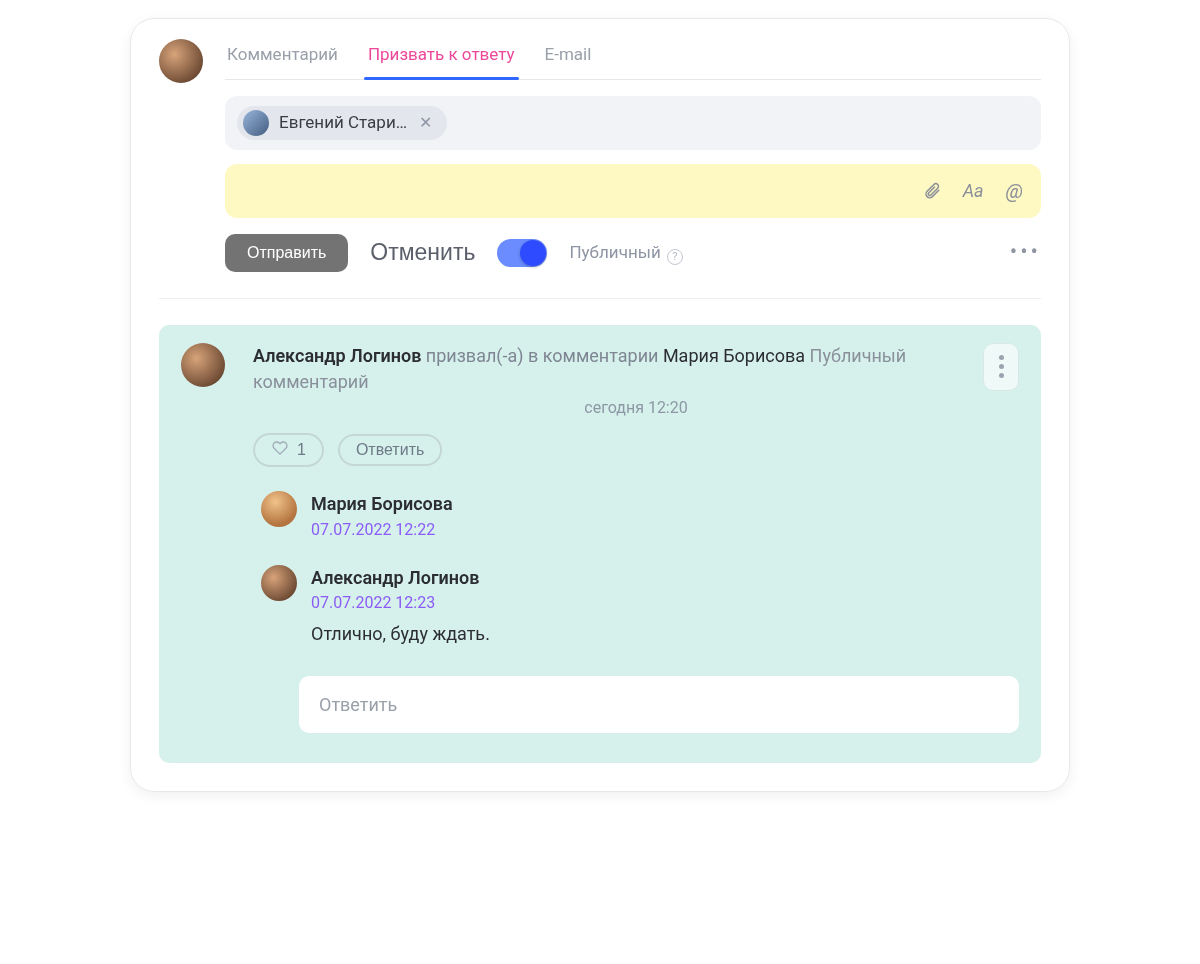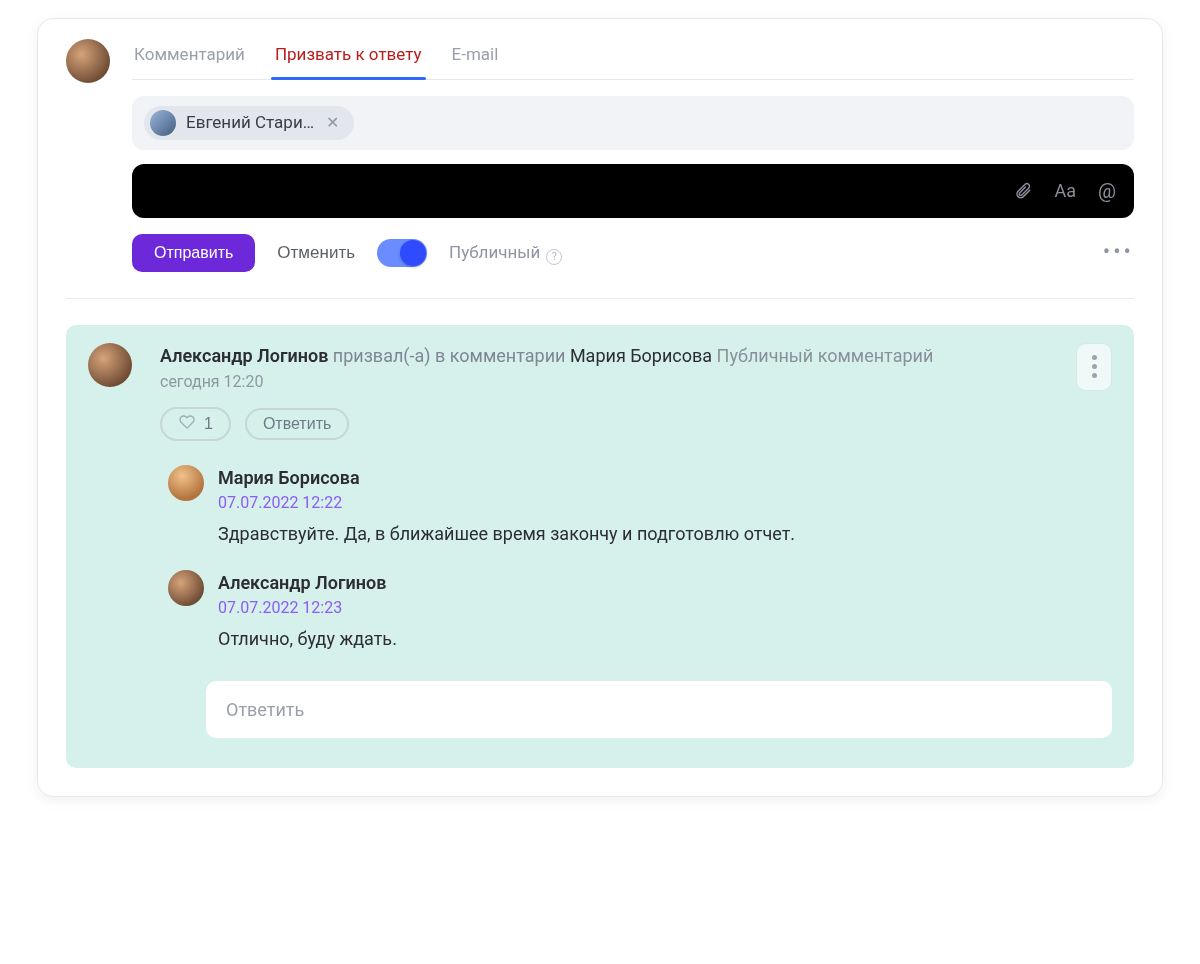--- a/index.html
+++ b/index.html
@@ -4,24 +4,24 @@
 <style>
   * { box-sizing: border-box; margin: 0; padding: 0; }
   body {
     font-family: -apple-system, BlinkMacSystemFont, "Segoe UI", Roboto, Helvetica, Arial, sans-serif;
     background: #fff;
     color: #2b2d33;
     font-size: 17px;
     line-height: 1.4;
   }
   .card {
-    width: 1126px;
+    width: 940px;
     margin: 18px auto;
     border: 1px solid #e6e8ec;
-    border-radius: 16px;
+    border-radius: 24px;
     box-shadow: 0 4px 14px rgba(20,20,40,0.06);
     padding: 20px 28px 28px 28px;
   }
 
   
   .composer-row { display: flex; align-items: flex-start; gap: 22px; }
   .avatar {
     width: 44px; height: 44px; border-radius: 50%;
     display: inline-flex; align-items: center; justify-content: center;
     color: #fff; font-weight: 600; flex-shrink: 0;
@@ -34,21 +34,21 @@
 
   .tabs {
     display: flex; gap: 26px;
     border-bottom: 1px solid #e6e8ec;
   }
   .tab {
     padding: 4px 2px 12px 2px;
     color: #9aa0aa; cursor: pointer; font-size: 17px;
     position: relative;
   }
-  .tab.active { color: #b91c1c; }
+  .tab.active { color: #ec4899; }
   .tab.active::after {
     content: ""; position: absolute; left: -2px; right: -2px; bottom: -1px;
     height: 3px; background: #2f67ff; border-radius: 2px;
   }
 
   .chip-row {
     margin-top: 16px;
     background: #f2f3f7;
     border-radius: 12px;
     padding: 10px 12px;
@@ -58,41 +58,42 @@
     display: inline-flex; align-items: center; gap: 10px;
     background: #e3e6ec; border-radius: 999px;
     padding: 4px 12px 4px 6px; font-size: 17px; color: #3a3d44;
   }
   .chip .chip-x {
     color: #8e95a3; font-size: 16px; cursor: pointer; padding: 0 2px;
   }
 
   .msg-row {
     margin-top: 14px;
-    background: #000000;
+    background: #fef9c3;
     border-radius: 12px;
     height: 54px;
     display: flex; align-items: center; justify-content: flex-end;
     padding: 0 18px; gap: 22px;
     color: #8a8f99;
+    font-style: italic;
   }
   .icon-btn { cursor: pointer; color: #8a8f99; display:inline-flex; align-items:center; }
   .icon-btn svg { display:block; }
 
   .actions-row {
     margin-top: 16px;
     display: flex; align-items: center; gap: 22px;
   }
   .btn-primary {
-    background: #6d28d9;
+    background: #737373;
     color: #fff; border: none; border-radius: 10px;
     padding: 10px 22px; font-size: 16px; cursor: pointer;
   }
   .btn-text {
-    background: none; border: none; color: #5a5f69; font-size: 17px; cursor: pointer;
+    background: none; border: none; color: #5a5f69; font-size: 23px; cursor: pointer;
   }
   .toggle {
     width: 50px; height: 28px; border-radius: 999px;
     background: #6a8cff; position: relative; cursor: pointer;
     display: inline-block;
   }
   .toggle .knob {
     width: 26px; height: 26px; border-radius: 50%;
     background: #2f4bff; position: absolute; top: 1px; right: 1px;
     box-shadow: 0 1px 3px rgba(0,0,0,.25);
@@ -112,21 +113,21 @@
     border-radius: 10px;
     padding: 18px 22px 30px 22px;
     display: flex; gap: 28px; position: relative;
   }
   .cb-body { flex: 1; }
   .cb-head { font-size: 18px; line-height: 1.45; }
   .cb-head .author { font-weight: 600; color: #2b2d33; }
   .cb-head .verb { color: #7f8693; }
   .cb-head .target { color: #2b2d33; }
   .cb-head .vis { color: #8a909b; }
-  .cb-time { color: #8c98a4; font-size: 16px; margin-top: 2px; }
+  .cb-time { color: #8c98a4; font-size: 16px; margin-top: 2px; text-align: center; }
 
   .mention-pill {
     display:inline-block; background:#e8eef6; color:#5a5f69;
     border-radius: 999px; padding: 4px 14px; margin-right: 8px;
   }
   .comment-text { margin-top: 16px; font-size: 18px; color: #2b2d33; }
   .comment-actions { margin-top: 14px; display:flex; gap: 14px; align-items:center; }
   .pill-btn {
     display:inline-flex; align-items:center; gap:8px;
     border: 2px solid #c4d7d2; background: transparent;
@@ -242,21 +243,20 @@
           <span>1</span>
         </button>
         <button class="pill-btn">Ответить</button>
       </div>
 
       <div class="reply">
         <div class="avatar sm av-mar"></div>
         <div class="r-body">
           <div class="r-author">Мария Борисова</div>
           <div class="r-time">07.07.2022 12:22</div>
-          <div class="r-text">Здравствуйте. Да, в ближайшее время закончу и подготовлю отчет.</div>
         </div>
       </div>
 
       <div class="reply">
         <div class="avatar sm av-alex"></div>
         <div class="r-body">
           <div class="r-author">Александр Логинов</div>
           <div class="r-time">07.07.2022 12:23</div>
           <div class="r-text">Отлично, буду ждать.</div>
         </div>

